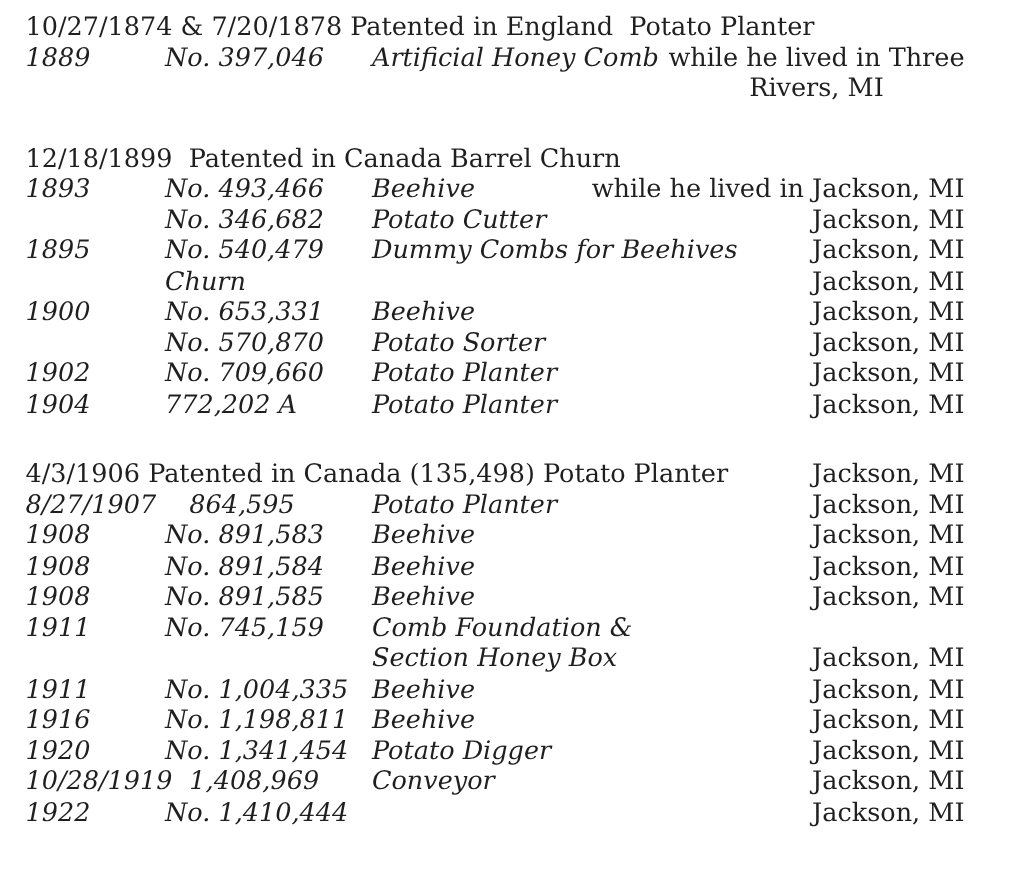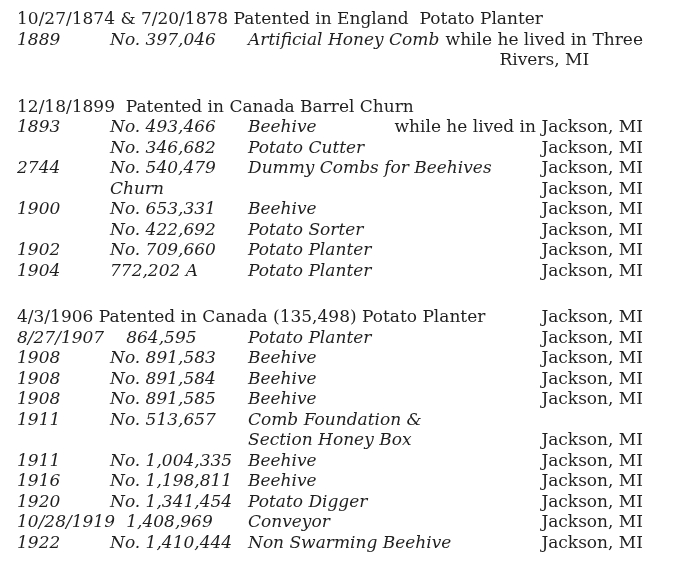--- a/index.html
+++ b/index.html
@@ -72,39 +72,39 @@
         <span class="c3">Beehive</span>
         <span class="c4">while he lived in Jackson, MI</span>
       </div>
       <div class="row">
         <span class="c1"></span>
         <span class="c2">No. 346,682</span>
         <span class="c3">Potato Cutter</span>
         <span class="c4">Jackson, MI</span>
       </div>
       <div class="row">
-        <span class="c1">2744</span>
+        <span class="c1">1895</span>
         <span class="c2">No. 540,479</span>
         <span class="c3">Dummy Combs for Beehives</span>
         <span class="c4">Jackson, MI</span>
       </div>
       <div class="row">
         <span class="c1"></span>
         <span class="c3">Churn</span>
         <span class="c4">Jackson, MI</span>
       </div>
       <div class="row">
         <span class="c1">1900</span>
         <span class="c2">No. 653,331</span>
         <span class="c3">Beehive</span>
         <span class="c4">Jackson, MI</span>
       </div>
       <div class="row">
         <span class="c1"></span>
-        <span class="c2">No. 422,692</span>
+        <span class="c2">No. 570,870</span>
         <span class="c3">Potato Sorter</span>
         <span class="c4">Jackson, MI</span>
       </div>
       <div class="row">
         <span class="c1">1902</span>
         <span class="c2">No. 709,660</span>
         <span class="c3">Potato Planter</span>
         <span class="c4">Jackson, MI</span>
       </div>
       <div class="row">
@@ -137,21 +137,21 @@
         <span class="c4">Jackson, MI</span>
       </div>
       <div class="row">
         <span class="c1">1908</span>
         <span class="c2">No. 891,585</span>
         <span class="c3">Beehive</span>
         <span class="c4">Jackson, MI</span>
       </div>
       <div class="row">
         <span class="c1">1911</span>
-        <span class="c2">No. 513,657</span>
+        <span class="c2">No. 745,159</span>
         <span class="c3">Comb Foundation &amp;
 Section Honey Box</span>
         <span class="c4 bottom">Jackson, MI</span>
       </div>
       <div class="row">
         <span class="c1">1911</span>
         <span class="c2">No. 1,004,335</span>
         <span class="c3">Beehive</span>
         <span class="c4">Jackson, MI</span>
       </div>
@@ -169,17 +169,16 @@
       </div>
       <div class="row">
         <span class="c1">10/28/1919</span>
         <span class="c2">   1,408,969</span>
         <span class="c3">Conveyor</span>
         <span class="c4">Jackson, MI</span>
       </div>
       <div class="row">
         <span class="c1">1922</span>
         <span class="c2">No. 1,410,444</span>
-        <span class="c3">Non Swarming Beehive</span>
         <span class="c4">Jackson, MI</span>
       </div>
     </div>
 </div>
 
 </body></html>

